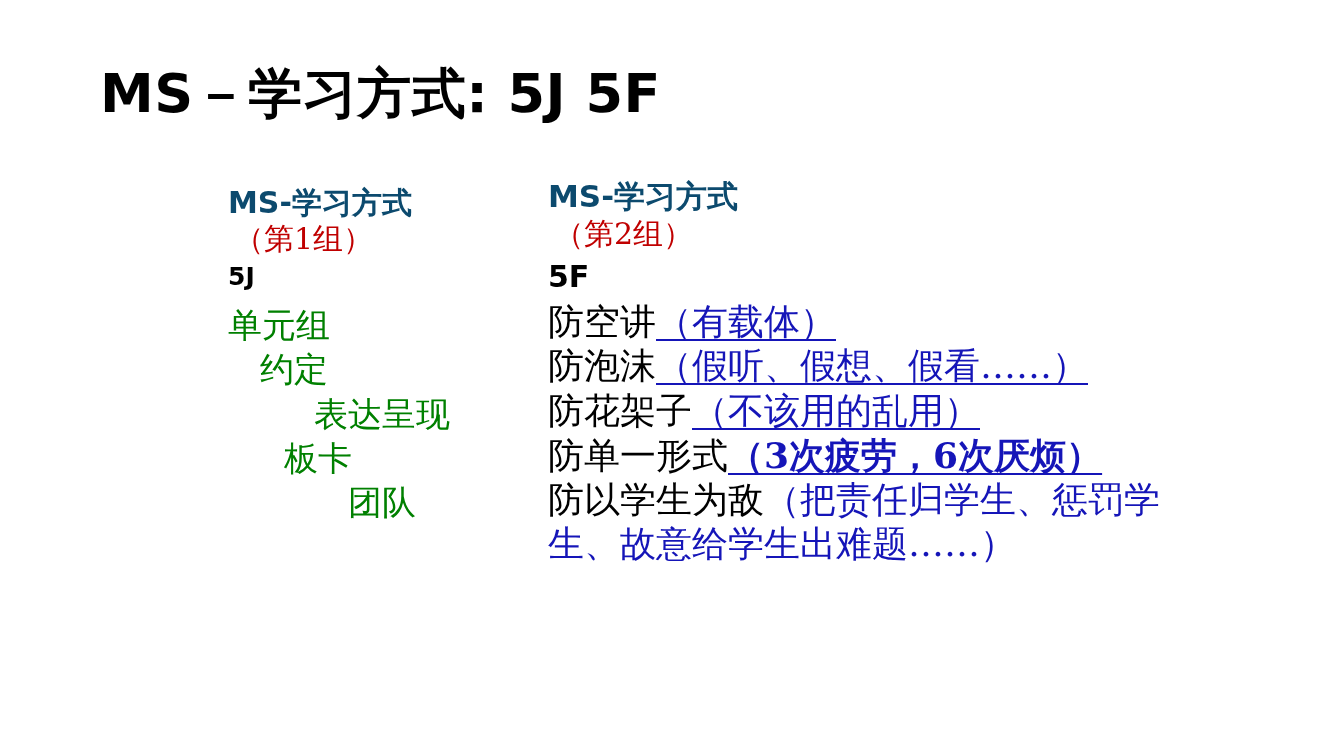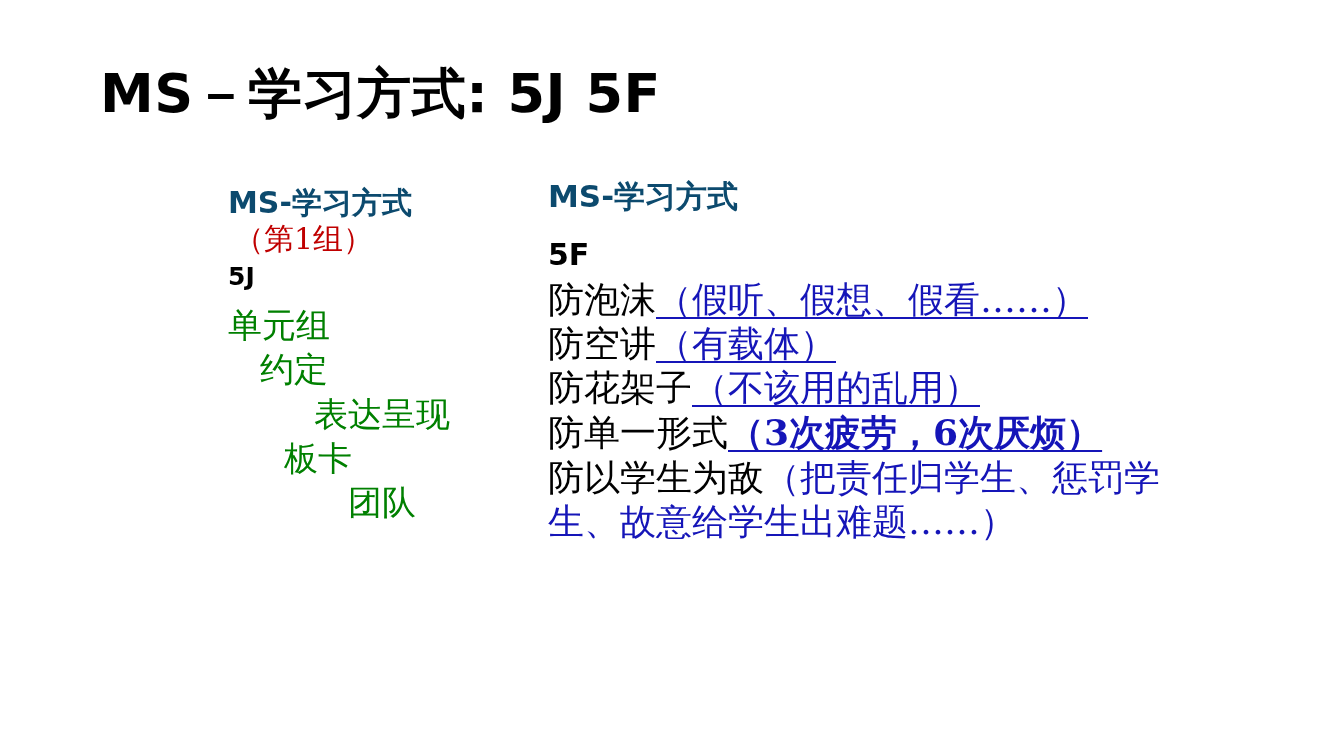--- a/index.html
+++ b/index.html
@@ -78,21 +78,21 @@
     font-family: "DejaVu Sans", "Liberation Sans", sans-serif;
     font-weight: 700;
     font-size: 25px;
     line-height: 1.3;
     color: #000000;
     margin-top: 2px;
     white-space: nowrap;
   }
   .col-right .code-label {
     font-size: 30px;
-    margin-top: 20px;
+    margin-top: 4px;
   }
 
   
   .green-list {
     margin-top: 10px;
   }
   .green-item {
     font-family: "DejaVu Serif", "Liberation Serif", serif;
     font-weight: 400;
     font-size: 34px;
@@ -158,28 +158,29 @@
       <div class="green-item i2">板卡</div>
       <div class="green-item i4">团队</div>
     </div>
 
   </div>
 
   <div class="col-right">
 
     <div class="group-head">MS-学习方式</div>
 
+    <div class="group-sub">（第2组）</div>
 
     <div class="code-label">5F</div>
 
     <div class="rule-list">
 
+      <div class="rule-item"><span class="rule-term">防空讲</span><span class="rule-note underlined">（有载体）</span></div>
+
       <div class="rule-item"><span class="rule-term">防泡沫</span><span class="rule-note underlined">（假听、假想、假看……）</span></div>
-
-      <div class="rule-item"><span class="rule-term">防空讲</span><span class="rule-note underlined">（有载体）</span></div>
 
       <div class="rule-item"><span class="rule-term">防花架子</span><span class="rule-note underlined">（不该用的乱用）</span></div>
 
       <div class="rule-item"><span class="rule-term">防单一形式</span><span class="rule-note underlined bold">（3次疲劳，6次厌烦）</span></div>
 
       <div class="rule-item wrap"><span class="rule-term">防以学生为敌</span><span class="rule-note">（把责任归学生、惩罚学生、故意给学生出难题……）</span></div>
 
     </div>
 
   </div>

